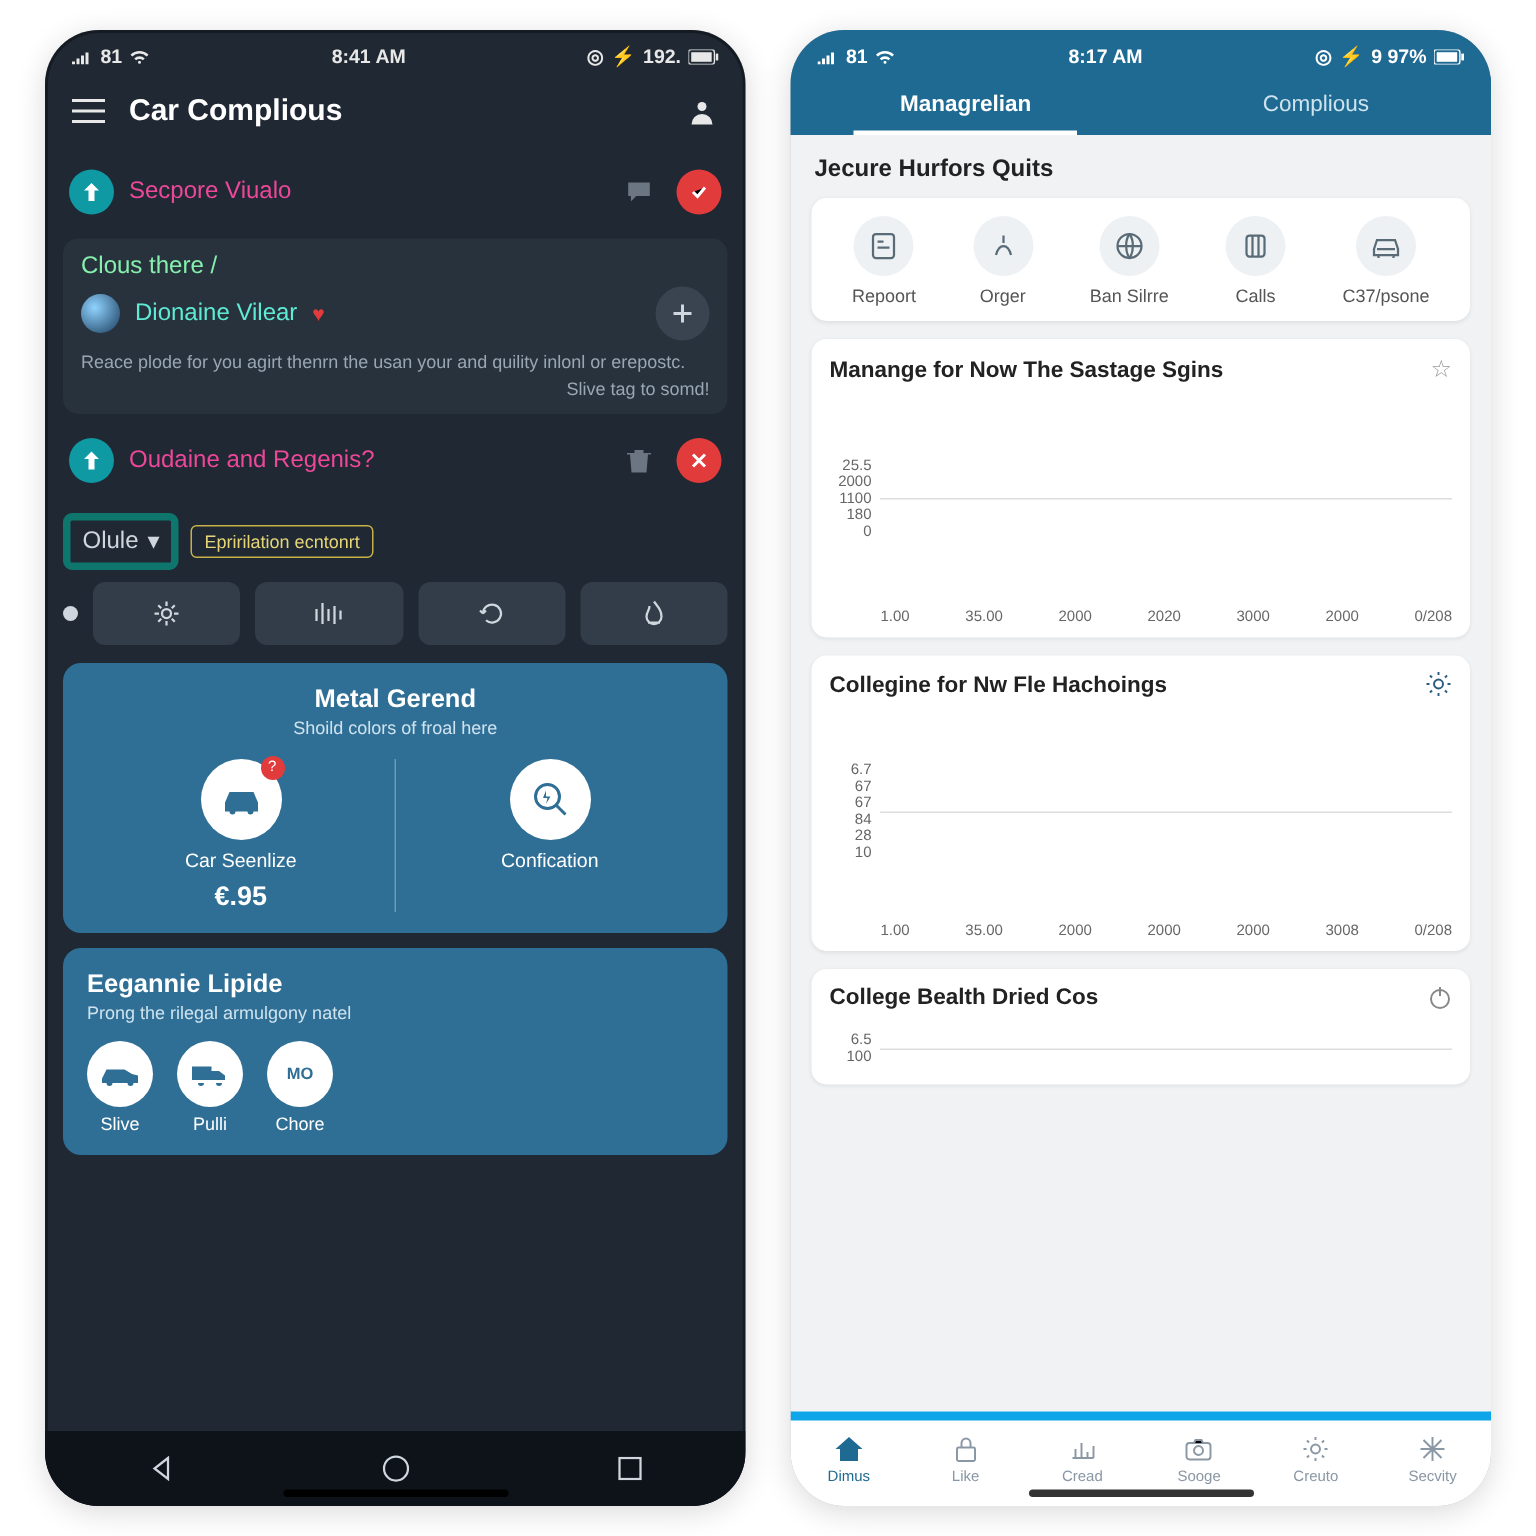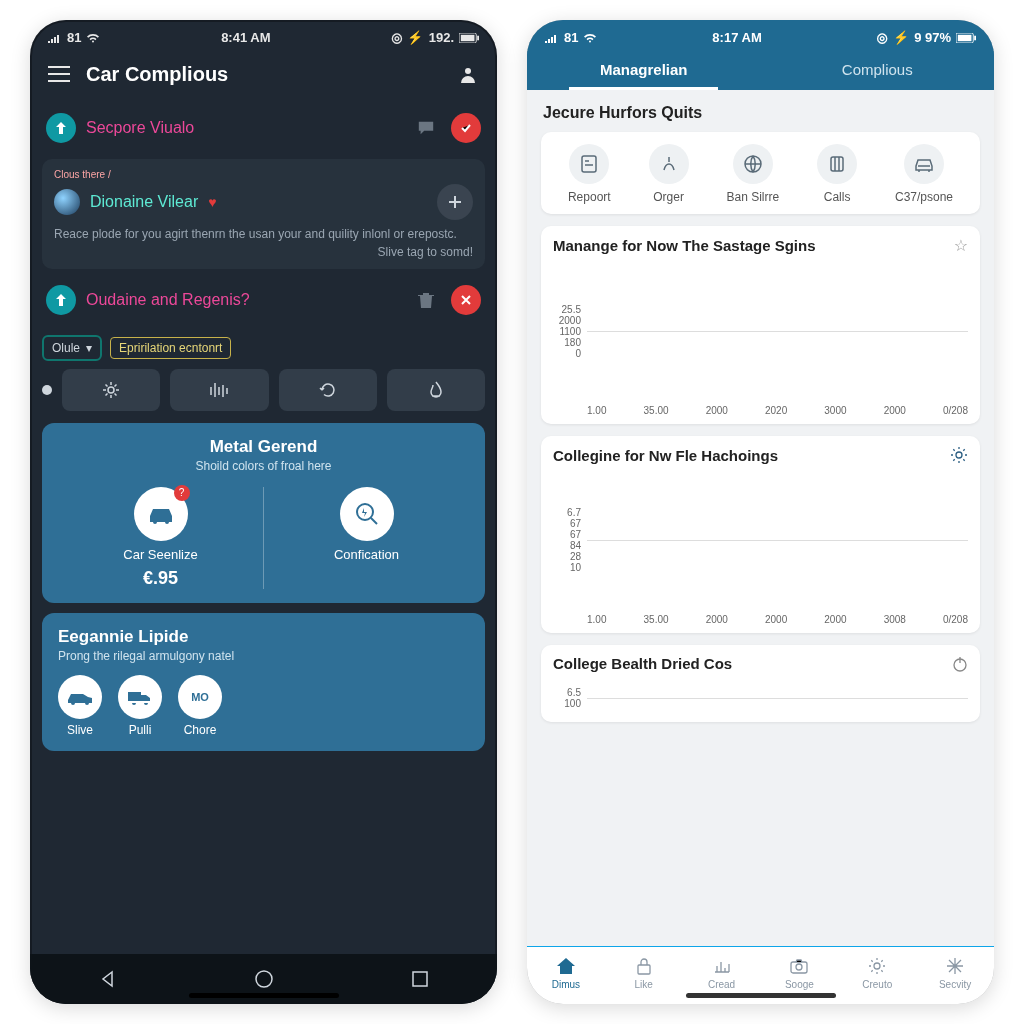--- a/index.html
+++ b/index.html
@@ -28,30 +28,30 @@
 
   
   .dark .content { flex: 1; overflow: hidden; padding: 0 12px; }
   .list-row { display: flex; align-items: center; gap: 10px; padding: 10px 4px; }
   .round-ic { width: 30px; height: 30px; border-radius: 50%; display: flex; align-items: center; justify-content: center; flex-shrink: 0; }
   .round-ic.teal { background: #0f99a3; color: #fff; }
   .round-ic.red { background: #e23b3b; color: #fff; }
   .round-ic.grey { background: #3a4450; color: #cfd6dd; }
   .row-title { flex: 1; font-size: 16px; font-weight: 400; color: #ec4899; }
   .card-dark { background: #27323d; border-radius: 10px; padding: 10px 12px; margin: 6px 0; }
-  .breadcrumb { font-size: 10px; color: #fca5a5; margin-bottom: 4px; }
+  .breadcrumb { font-size: 16px; color: #86efac; margin-bottom: 4px; }
   .profrow { display: flex; align-items: center; gap: 10px; }
   .avatar { width: 26px; height: 26px; border-radius: 50%; background: radial-gradient(circle at 35% 35%, #8fd3ff, #1a3a5a); }
   .profname { font-size: 16px; font-weight: 400; color: #5eead4; }
   .heart { color: #e23b3b; font-size: 14px; }
   .desc { font-size: 12px; color: #9aa6b2; line-height: 1.4; margin-top: 6px; }
   .desc2 { font-size: 12px; color: #9aa6b2; text-align: right; margin-top: 2px; }
 
   .chiprow { display: flex; align-items: center; gap: 8px; margin: 10px 0 8px; }
-  .select { display: flex; align-items: center; gap: 6px; border: 2px solid #0f766e; border-radius: 6px; padding: 4px 8px; font-size: 12px; color: #cfd6dd; }
+  .select { display: flex; align-items: center; gap: 6px; border: 5px solid #0f766e; border-radius: 6px; padding: 4px 8px; font-size: 16px; color: #cfd6dd; }
   .chip { border: 1px solid #c7b24a; color: #e6d678; border-radius: 4px; padding: 3px 8px; font-size: 12px; }
   .toolrow { display: flex; gap: 10px; align-items: center; margin-bottom: 12px; }
   .dot { width: 10px; height: 10px; border-radius: 50%; background: #cfd6dd; }
   .toolbtn { flex: 1; height: 42px; background: #323d49; border-radius: 8px; display: flex; align-items: center; justify-content: center; color: #cfd6dd; }
 
   .blue-card { background: #2f6f96; border-radius: 12px; padding: 14px 16px; margin-bottom: 10px; color: #fff; }
   .blue-card .bc-title { text-align: center; font-size: 17px; font-weight: 600; }
   .blue-card .bc-sub { text-align: center; font-size: 12px; color: #cfe3ee; margin-top: 2px; }
   .bc-grid { display: flex; margin-top: 14px; }
   .bc-col { flex: 1; display: flex; flex-direction: column; align-items: center; gap: 6px; position: relative; }
@@ -79,21 +79,21 @@
 
   .chart-card { background: #fff; margin: 0 14px 12px; border-radius: 10px; padding: 10px 12px 8px; box-shadow: 0 1px 3px rgba(0,0,0,0.08); }
   .chart-head { display: flex; align-items: center; justify-content: space-between; }
   .chart-title { font-size: 15px; font-weight: 700; color: #222; }
   .chart-body { display: flex; height: 140px; margin-top: 6px; align-items: center; }
   .yaxis { display: flex; flex-direction: column; justify-content: space-between; font-size: 10px; color: #666; padding-right: 6px; text-align: right; width: 34px; }
   .plot { flex: 1; position: relative; border-left: 1px solid #ddd; border-bottom: 1px solid #ddd; }
   .xaxis { display: flex; justify-content: space-between; font-size: 10px; color: #666; margin-left: 34px; margin-top: 4px; }
   .plot svg { position: absolute; inset: 0; width: 100%; height: 100%; }
 
-  .bottom-nav { display: flex; background: #fff; border-top: 1px solid #0ea5e9; padding: 8px 0 14px; }
+  .bottom-nav { display: flex; background: #fff; border-top: 6px solid #0ea5e9; padding: 8px 0 14px; }
   .bn-item { flex: 1; display: flex; flex-direction: column; align-items: center; gap: 2px; font-size: 10px; color: #8a97a4; }
   .bn-item.active { color: #1f6a92; }
   .bn-ic { width: 22px; height: 22px; display: flex; align-items: center; justify-content: center; }
 
   .kebab { display: flex; flex-direction: column; gap: 3px; }
   .kebab span { width: 4px; height: 4px; border-radius: 50%; background: #fff; }
 
   svg { display: block; }
 </style>
 </head>

